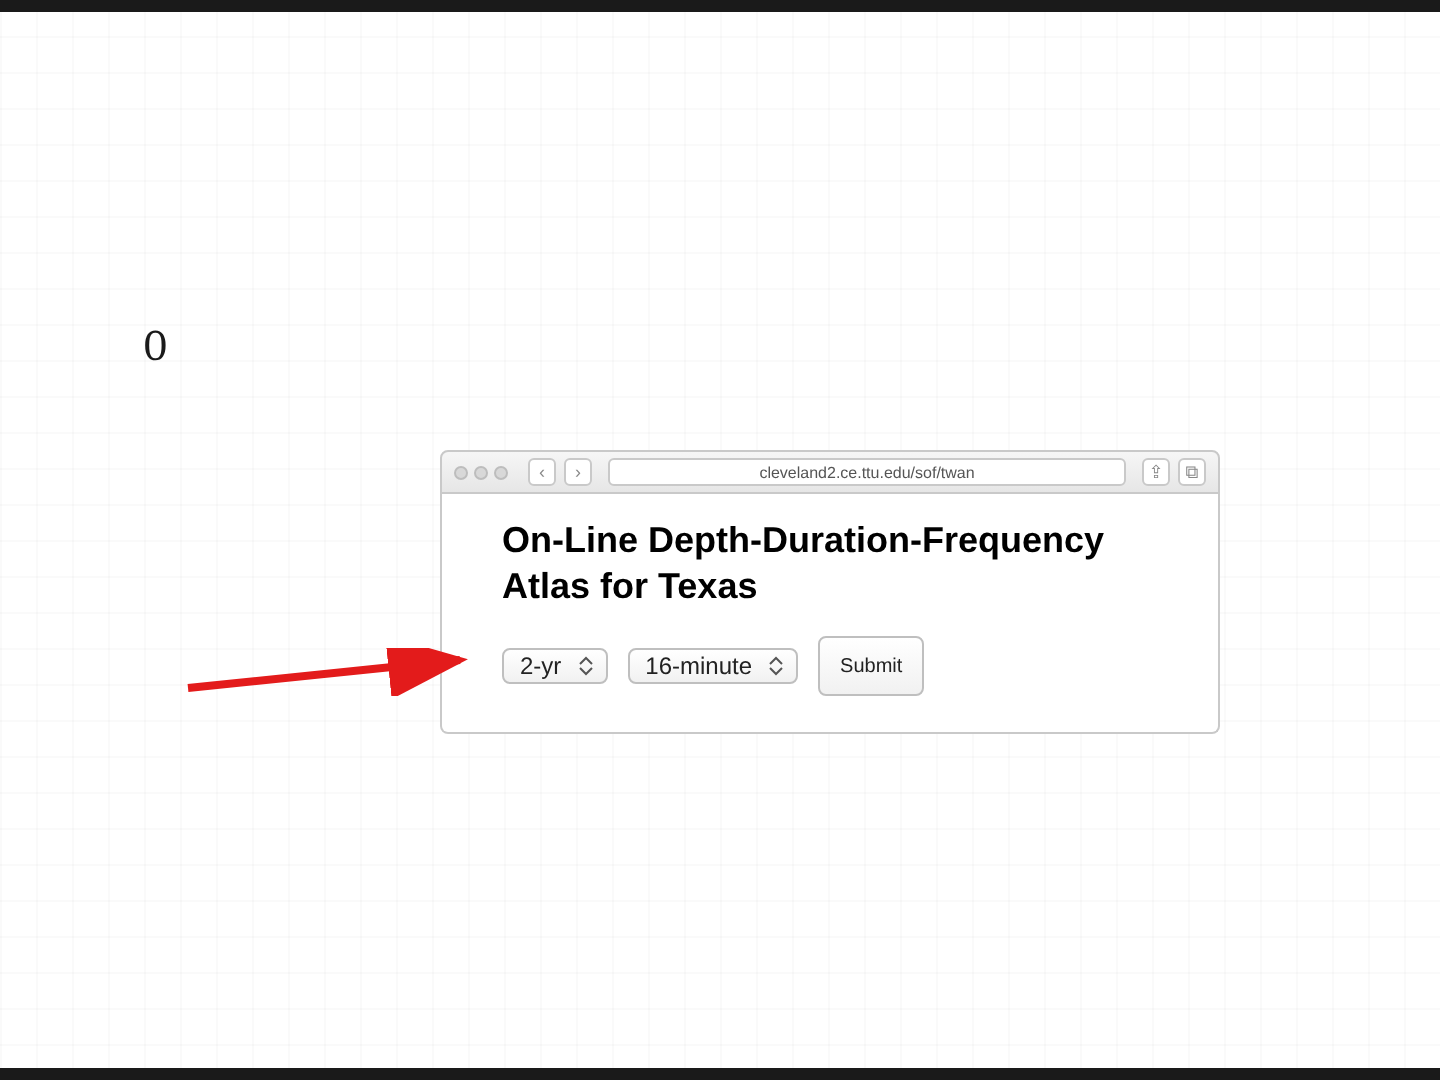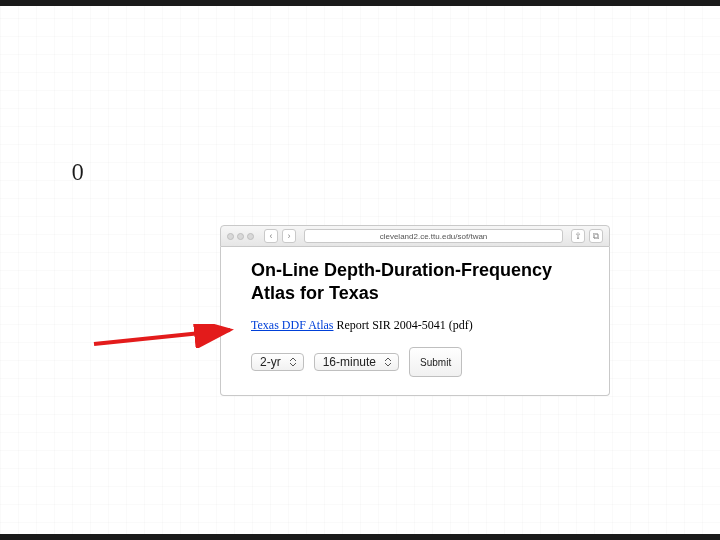--- a/index.html
+++ b/index.html
@@ -187,23 +187,20 @@
           <span></span>
       </span>
       <span class="nav-btn">‹</span>
       <span class="nav-btn">›</span>
       <span class="addr">cleveland2.ce.ttu.edu/sof/twan</span>
       <span class="nav-btn">⇪</span>
       <span class="nav-btn">⧉</span>
     </div>
     <div class="bs-page">
       <div class="page-h1">On-Line Depth-Duration-Frequency Atlas for Texas</div>
-      <div class="page-line">
-        <a href="#">Texas DDF Atlas</a><span> Report SIR 2004-5041 (pdf)</span>
-      </div>
       <div class="controls-row">
         <span class="faux-select">
           <span>2-yr</span>
           <span class="caret">
             <svg width="8" height="10" viewBox="0 0 8 10">
                 <path d="M1 4 L4 1 L7 4 M1 6 L4 9 L7 6" stroke="#555" stroke-width="1" fill="none"></path>
               </svg>
           </span>
         </span>
         <span class="faux-select">

